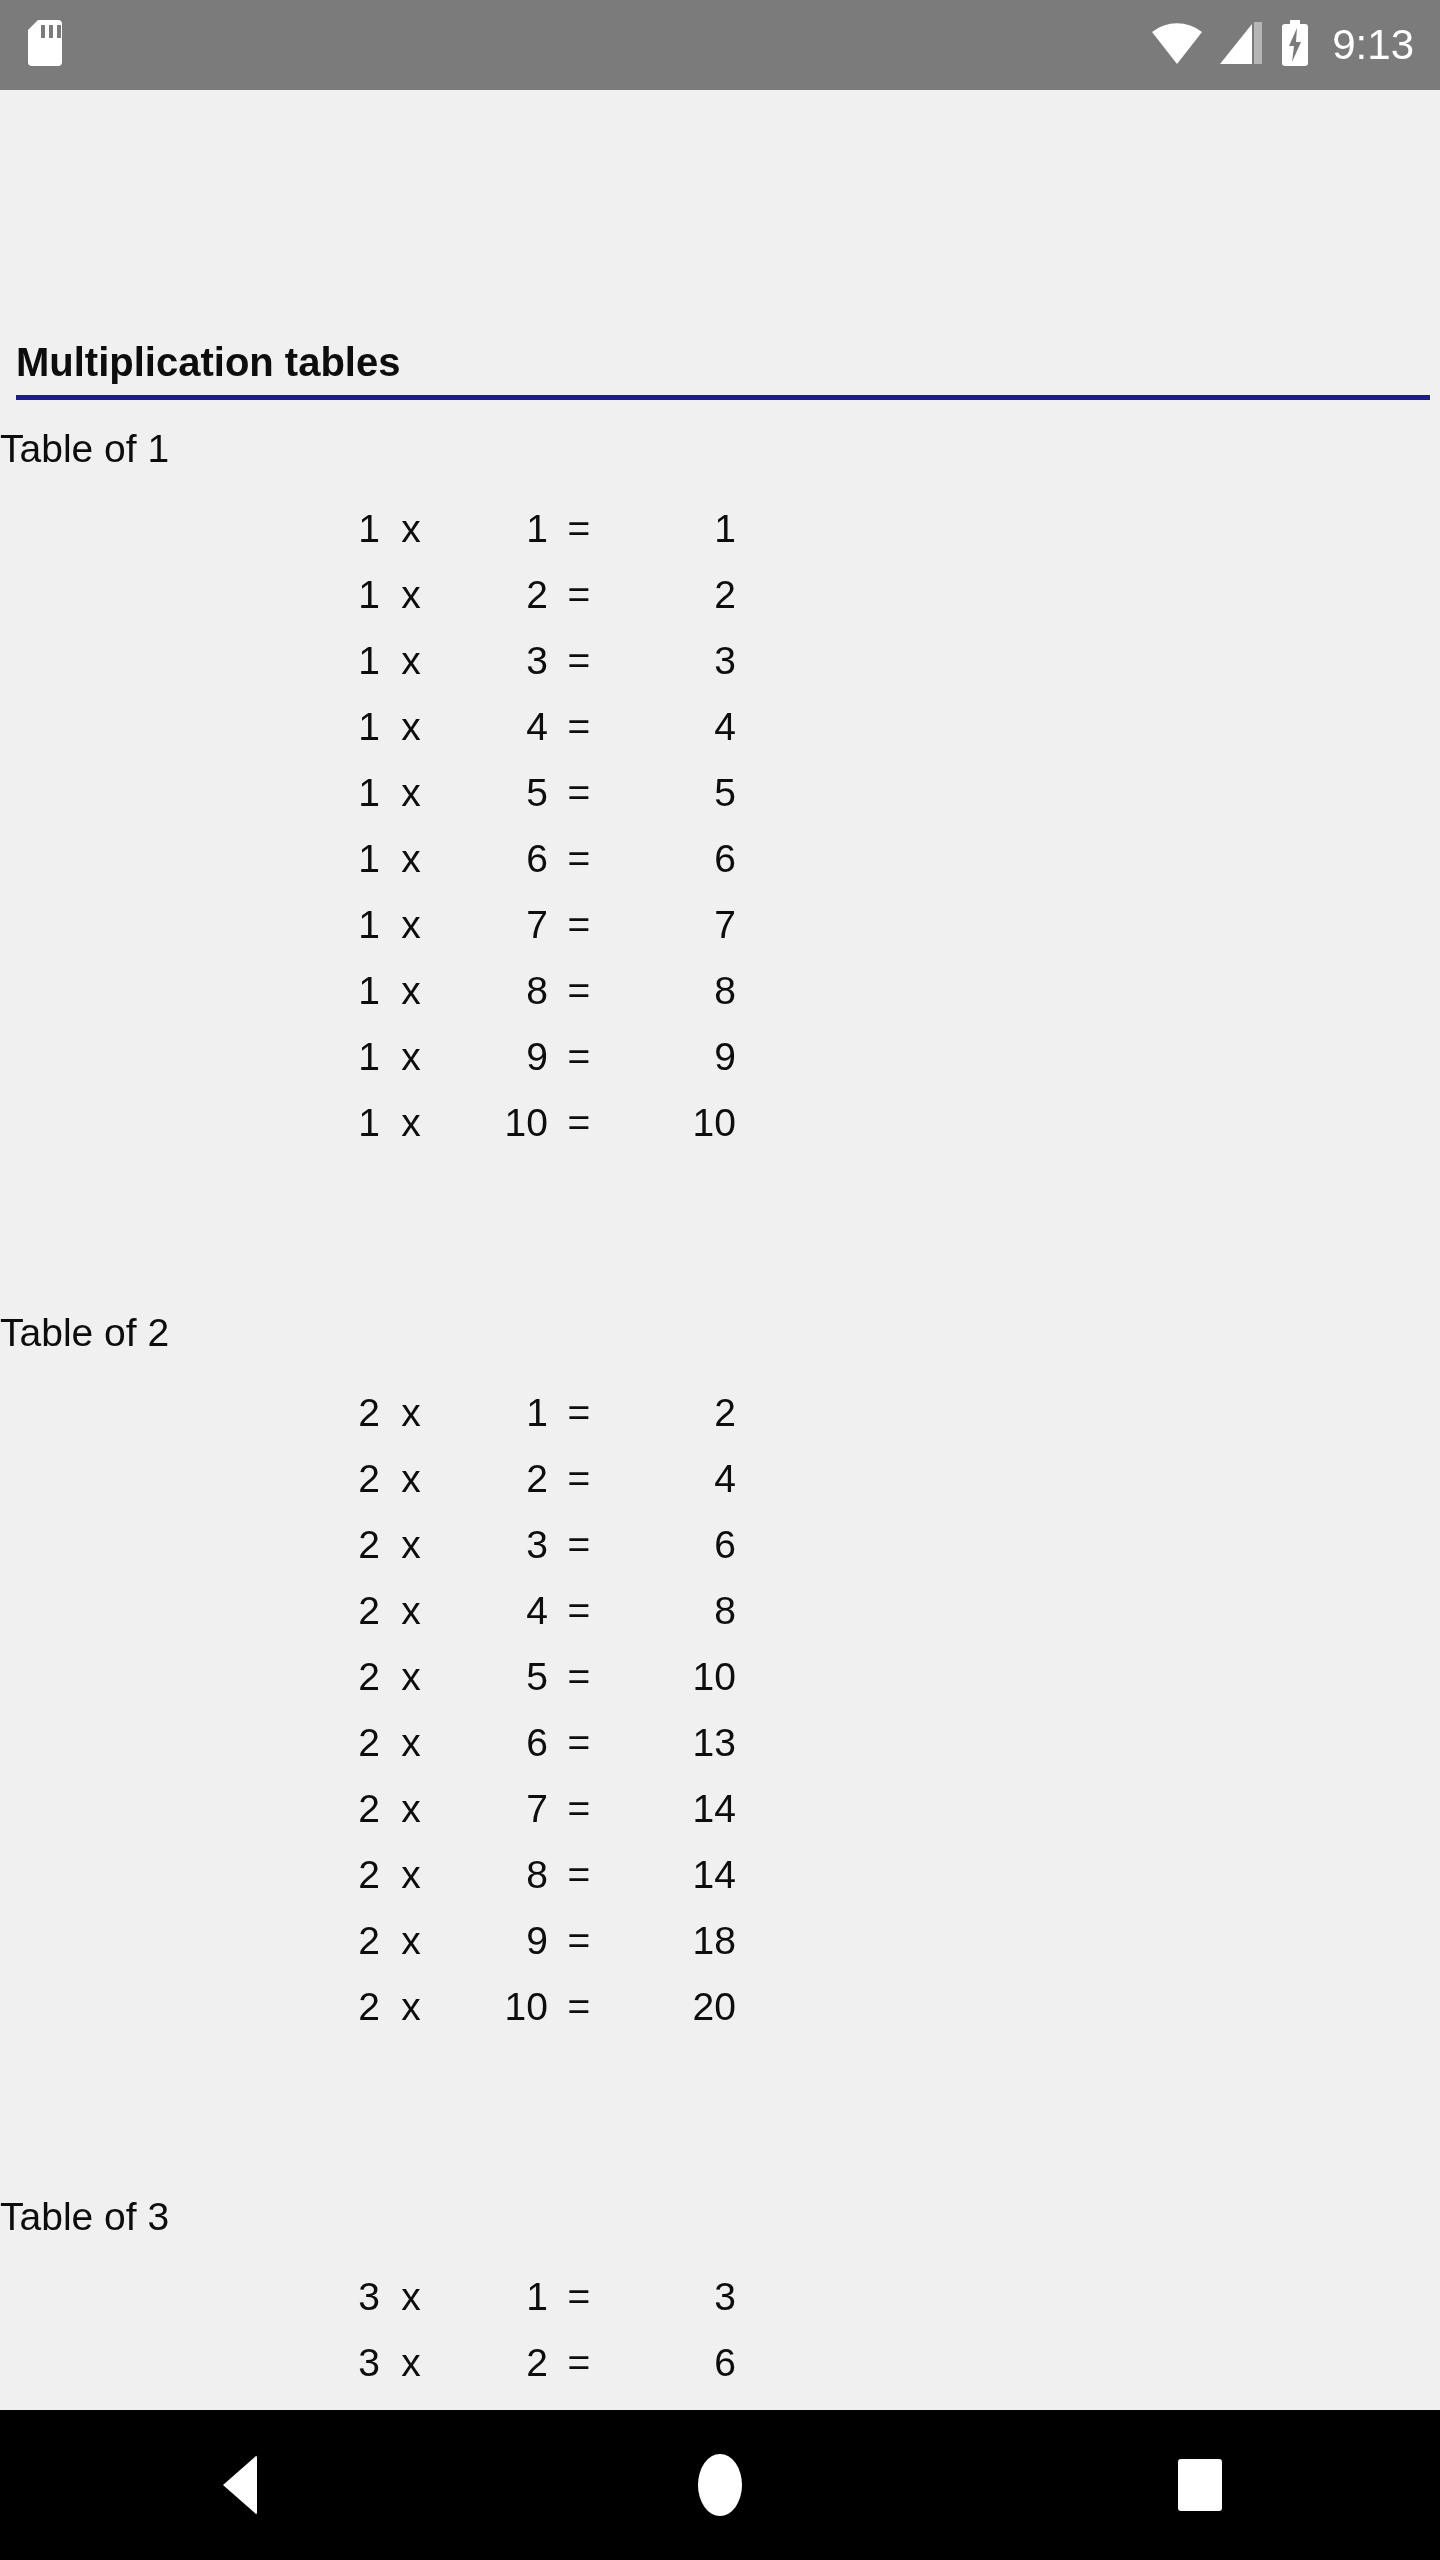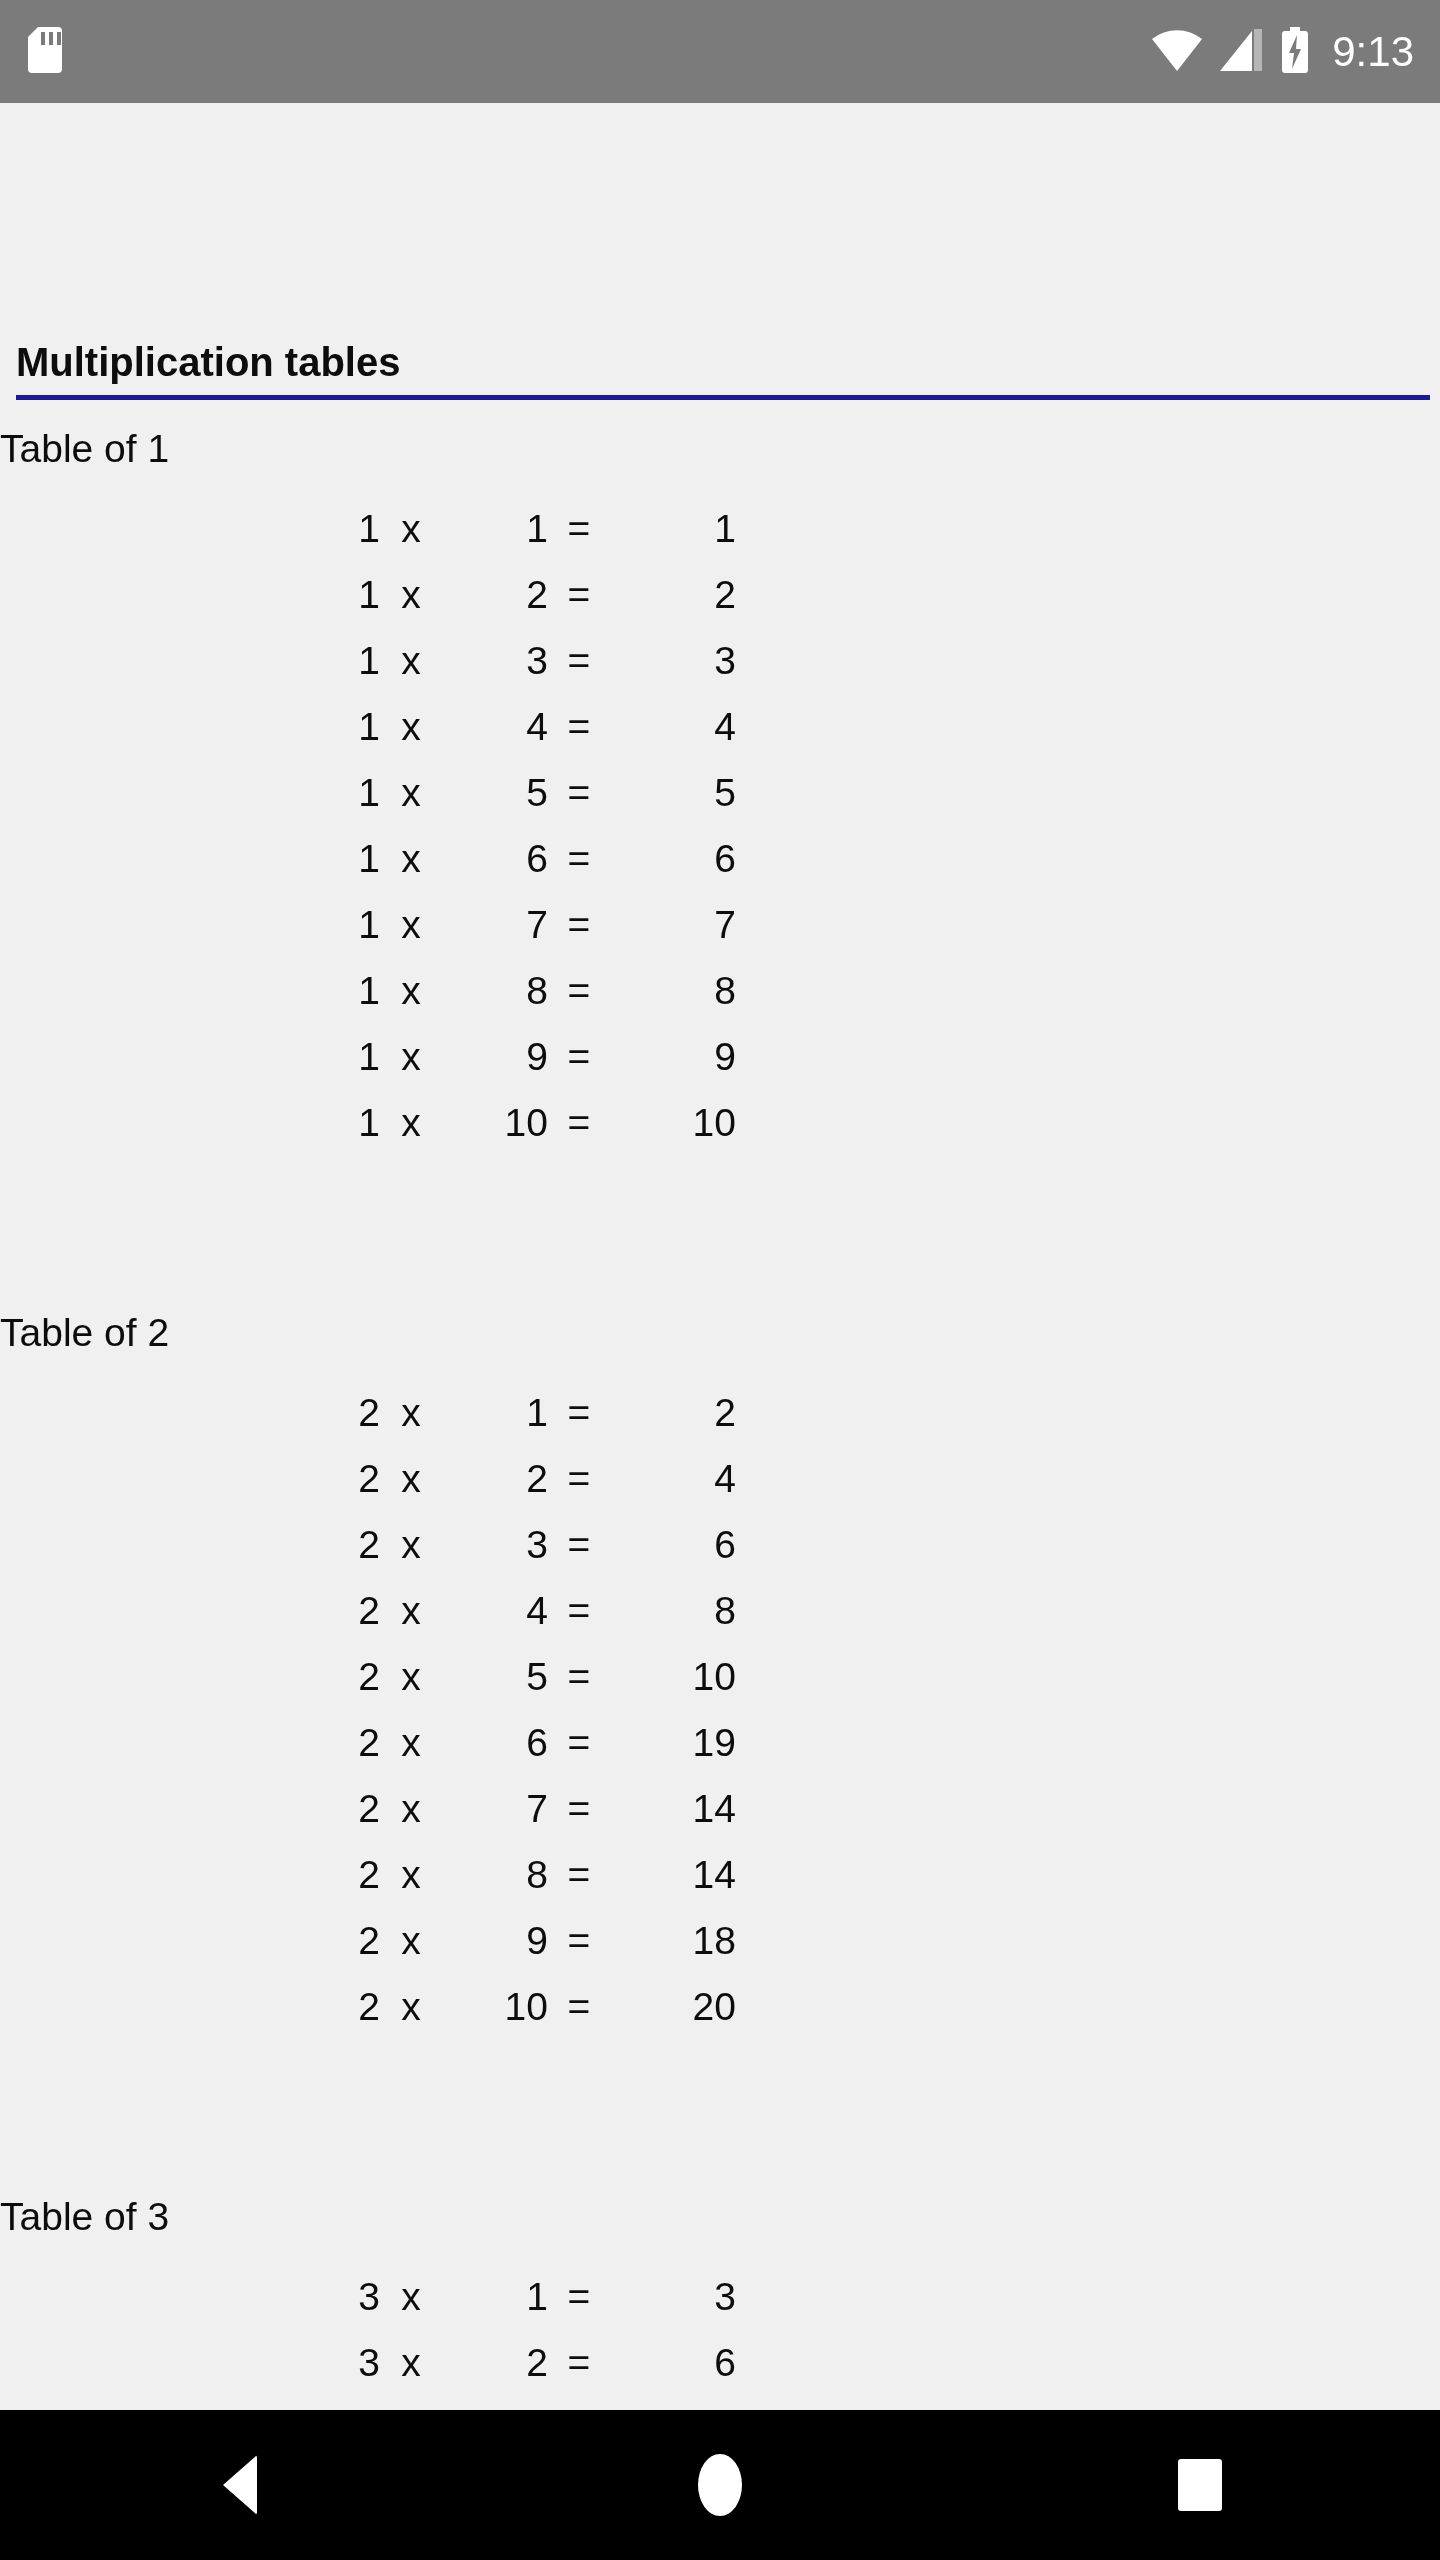--- a/index.html
+++ b/index.html
@@ -6,21 +6,21 @@
   html, body {
     width:1440px; height:2560px;
     background:#f0f0f0;
     font-family:"Liberation Sans", sans-serif;
     overflow:hidden;
   }
   #screen { position:relative; width:1440px; height:2560px; background:#f0f0f0; }
 
   
   #status-bar {
-    position:absolute; top:0; left:0; width:1440px; height:103px;
+    position:absolute; top:0; left:0; width:1440px; height:90px;
     background:#7b7b7b;
     display:flex; align-items:center;
     padding:0 26px 0 28px;
   }
   #status-left { display:flex; align-items:center; gap:14px; }
   #status-right { margin-left:auto; display:flex; align-items:center; gap:17px; }
   .sb-ic { display:block; }
   #status-clock {
     color:#ffffff; font-size:42px; font-weight:400;
     letter-spacing:0px; margin-left:6px; line-height:1;
@@ -291,21 +291,21 @@
               <span class="c-x">x</span>
               <span class="c-b">5</span>
               <span class="c-eq">=</span>
               <span class="c-r">10</span>
             </div>
             <div class="mrow">
               <span class="c-a">2</span>
               <span class="c-x">x</span>
               <span class="c-b">6</span>
               <span class="c-eq">=</span>
-              <span class="c-r">19</span>
+              <span class="c-r">13</span>
             </div>
             <div class="mrow">
               <span class="c-a">2</span>
               <span class="c-x">x</span>
               <span class="c-b">7</span>
               <span class="c-eq">=</span>
               <span class="c-r">14</span>
             </div>
             <div class="mrow">
               <span class="c-a">2</span>

